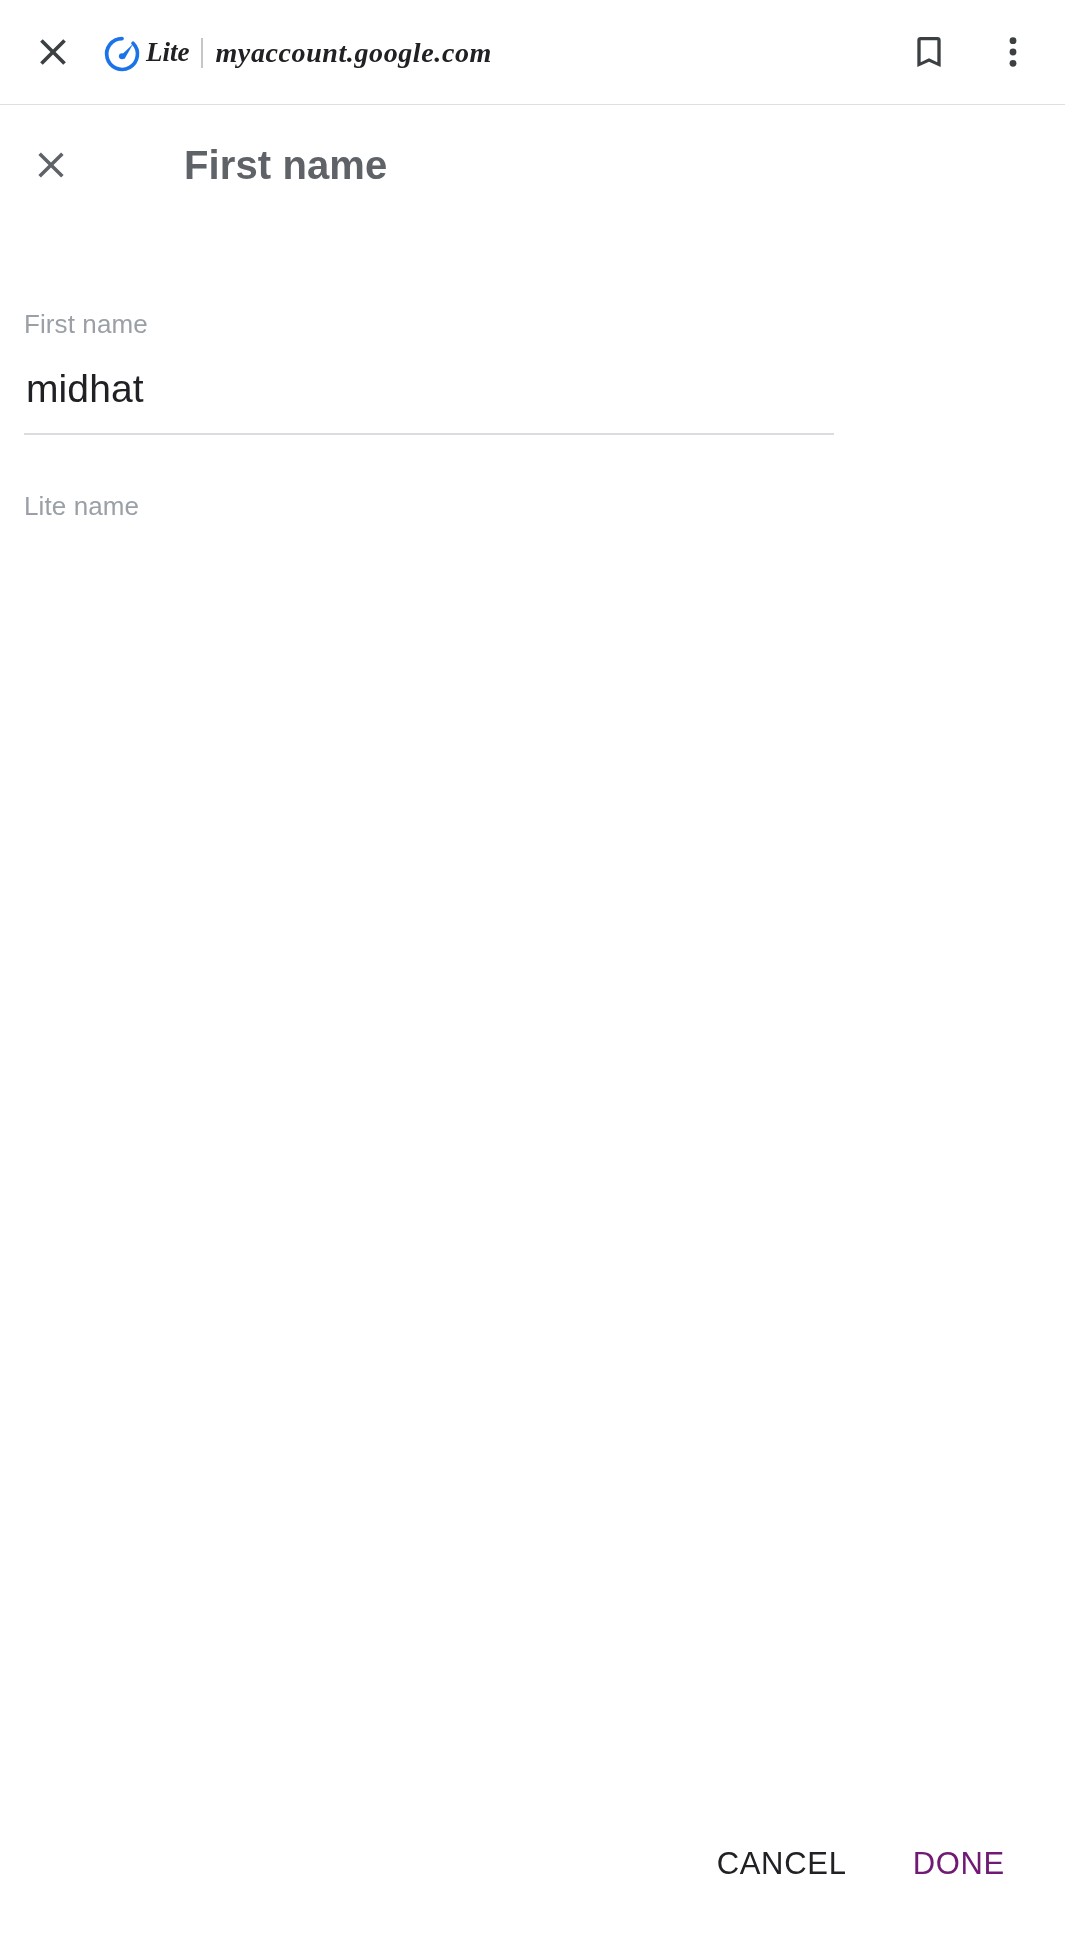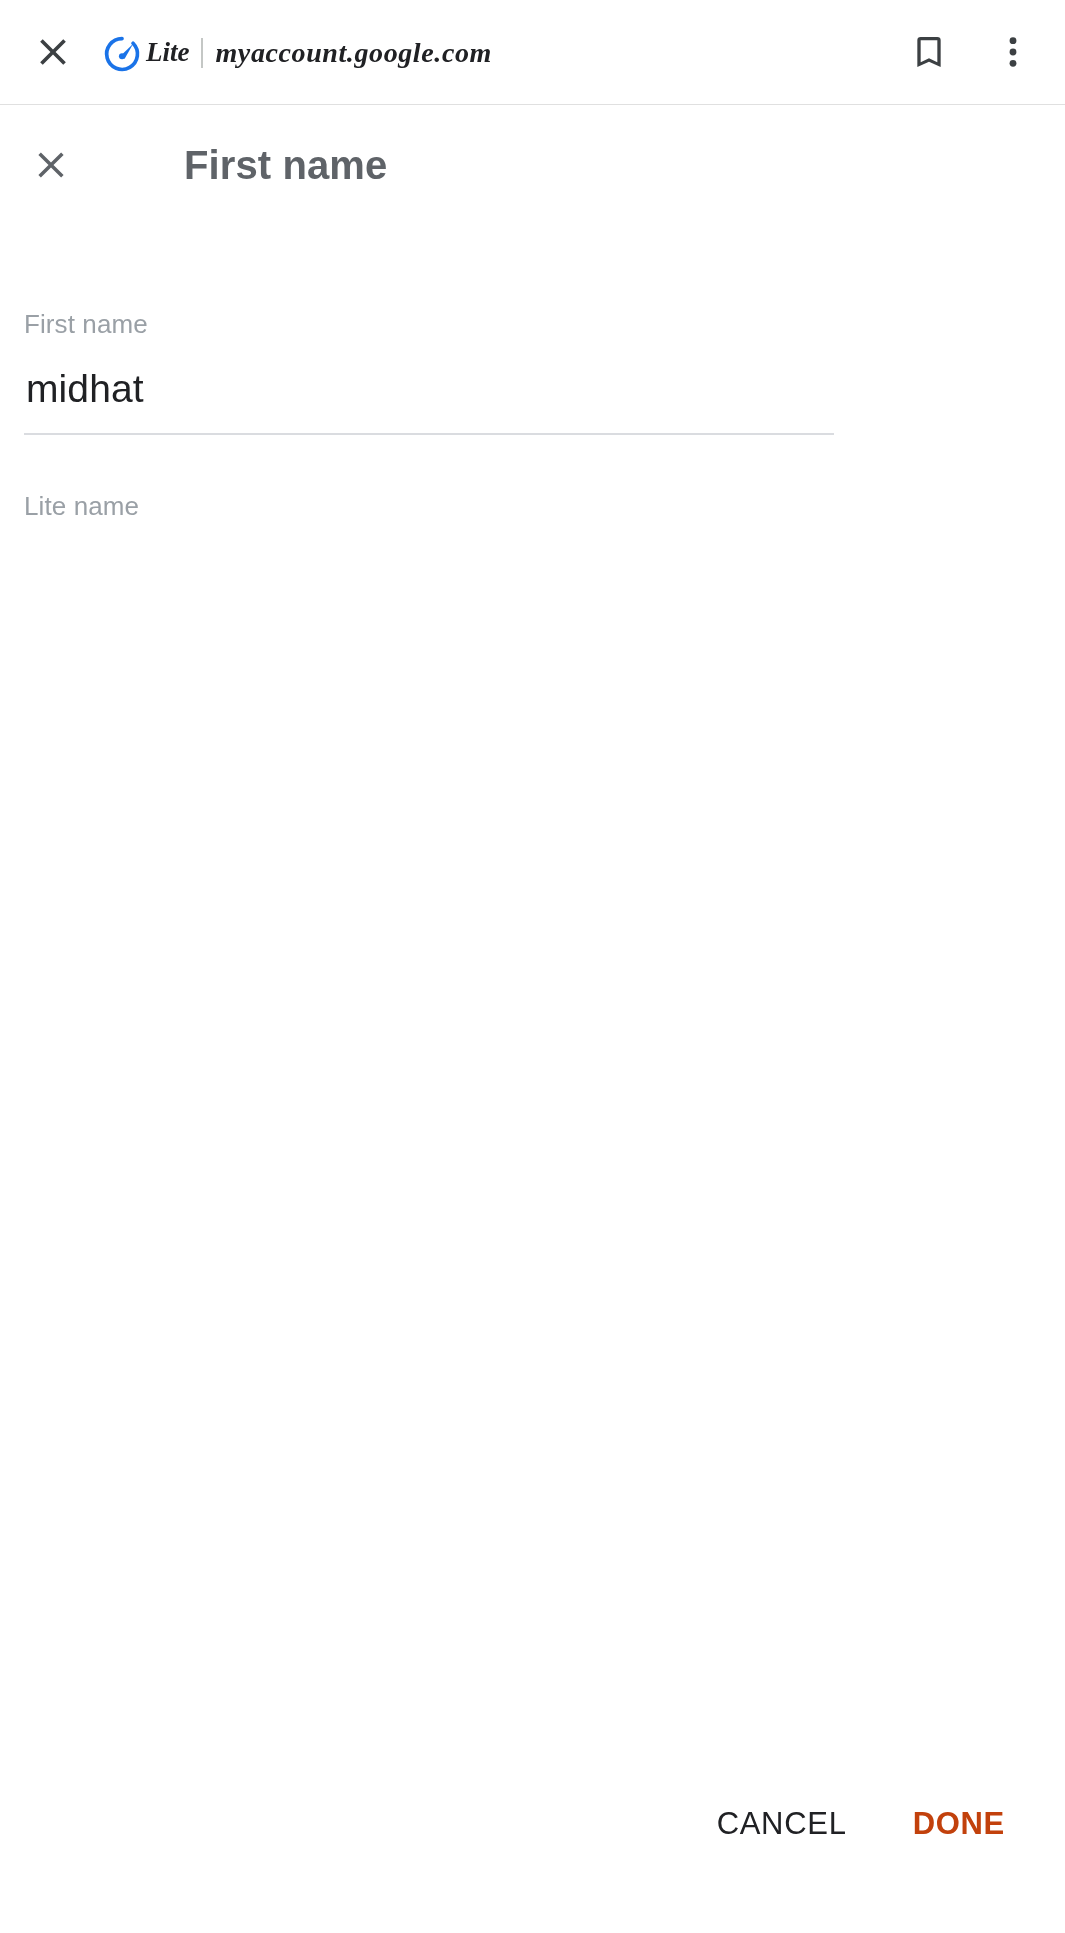--- a/index.html
+++ b/index.html
@@ -213,36 +213,36 @@
     letter-spacing: 0.1px;
   }
   .field-input::placeholder { color: #bdc1c6; }
 
   .footer-actions {
     flex: 0 0 auto;
     display: flex;
     align-items: center;
     justify-content: flex-end;
     gap: 58px;
-    padding: 0 56px 80px 0;
+    padding: 0 56px 40px 0;
   }
 
   .btn-text {
     background: transparent;
     border: none;
     font-family: "Liberation Sans", "DejaVu Sans", sans-serif;
     font-size: 31px;
     font-weight: 400;
     letter-spacing: 0.7px;
     cursor: pointer;
     padding: 10px 4px;
     line-height: 1.2;
   }
   .btn-cancel { color: #202124; }
-  .btn-done { color: #c2410c; font-weight: bold; }
+  .btn-done { color: #701a75; }
 </style>
 </head>
 <body>
 
 <div class="viewport">
 
   <div class="cct-bar">
 
     <div class="cct-close">
       <span>

